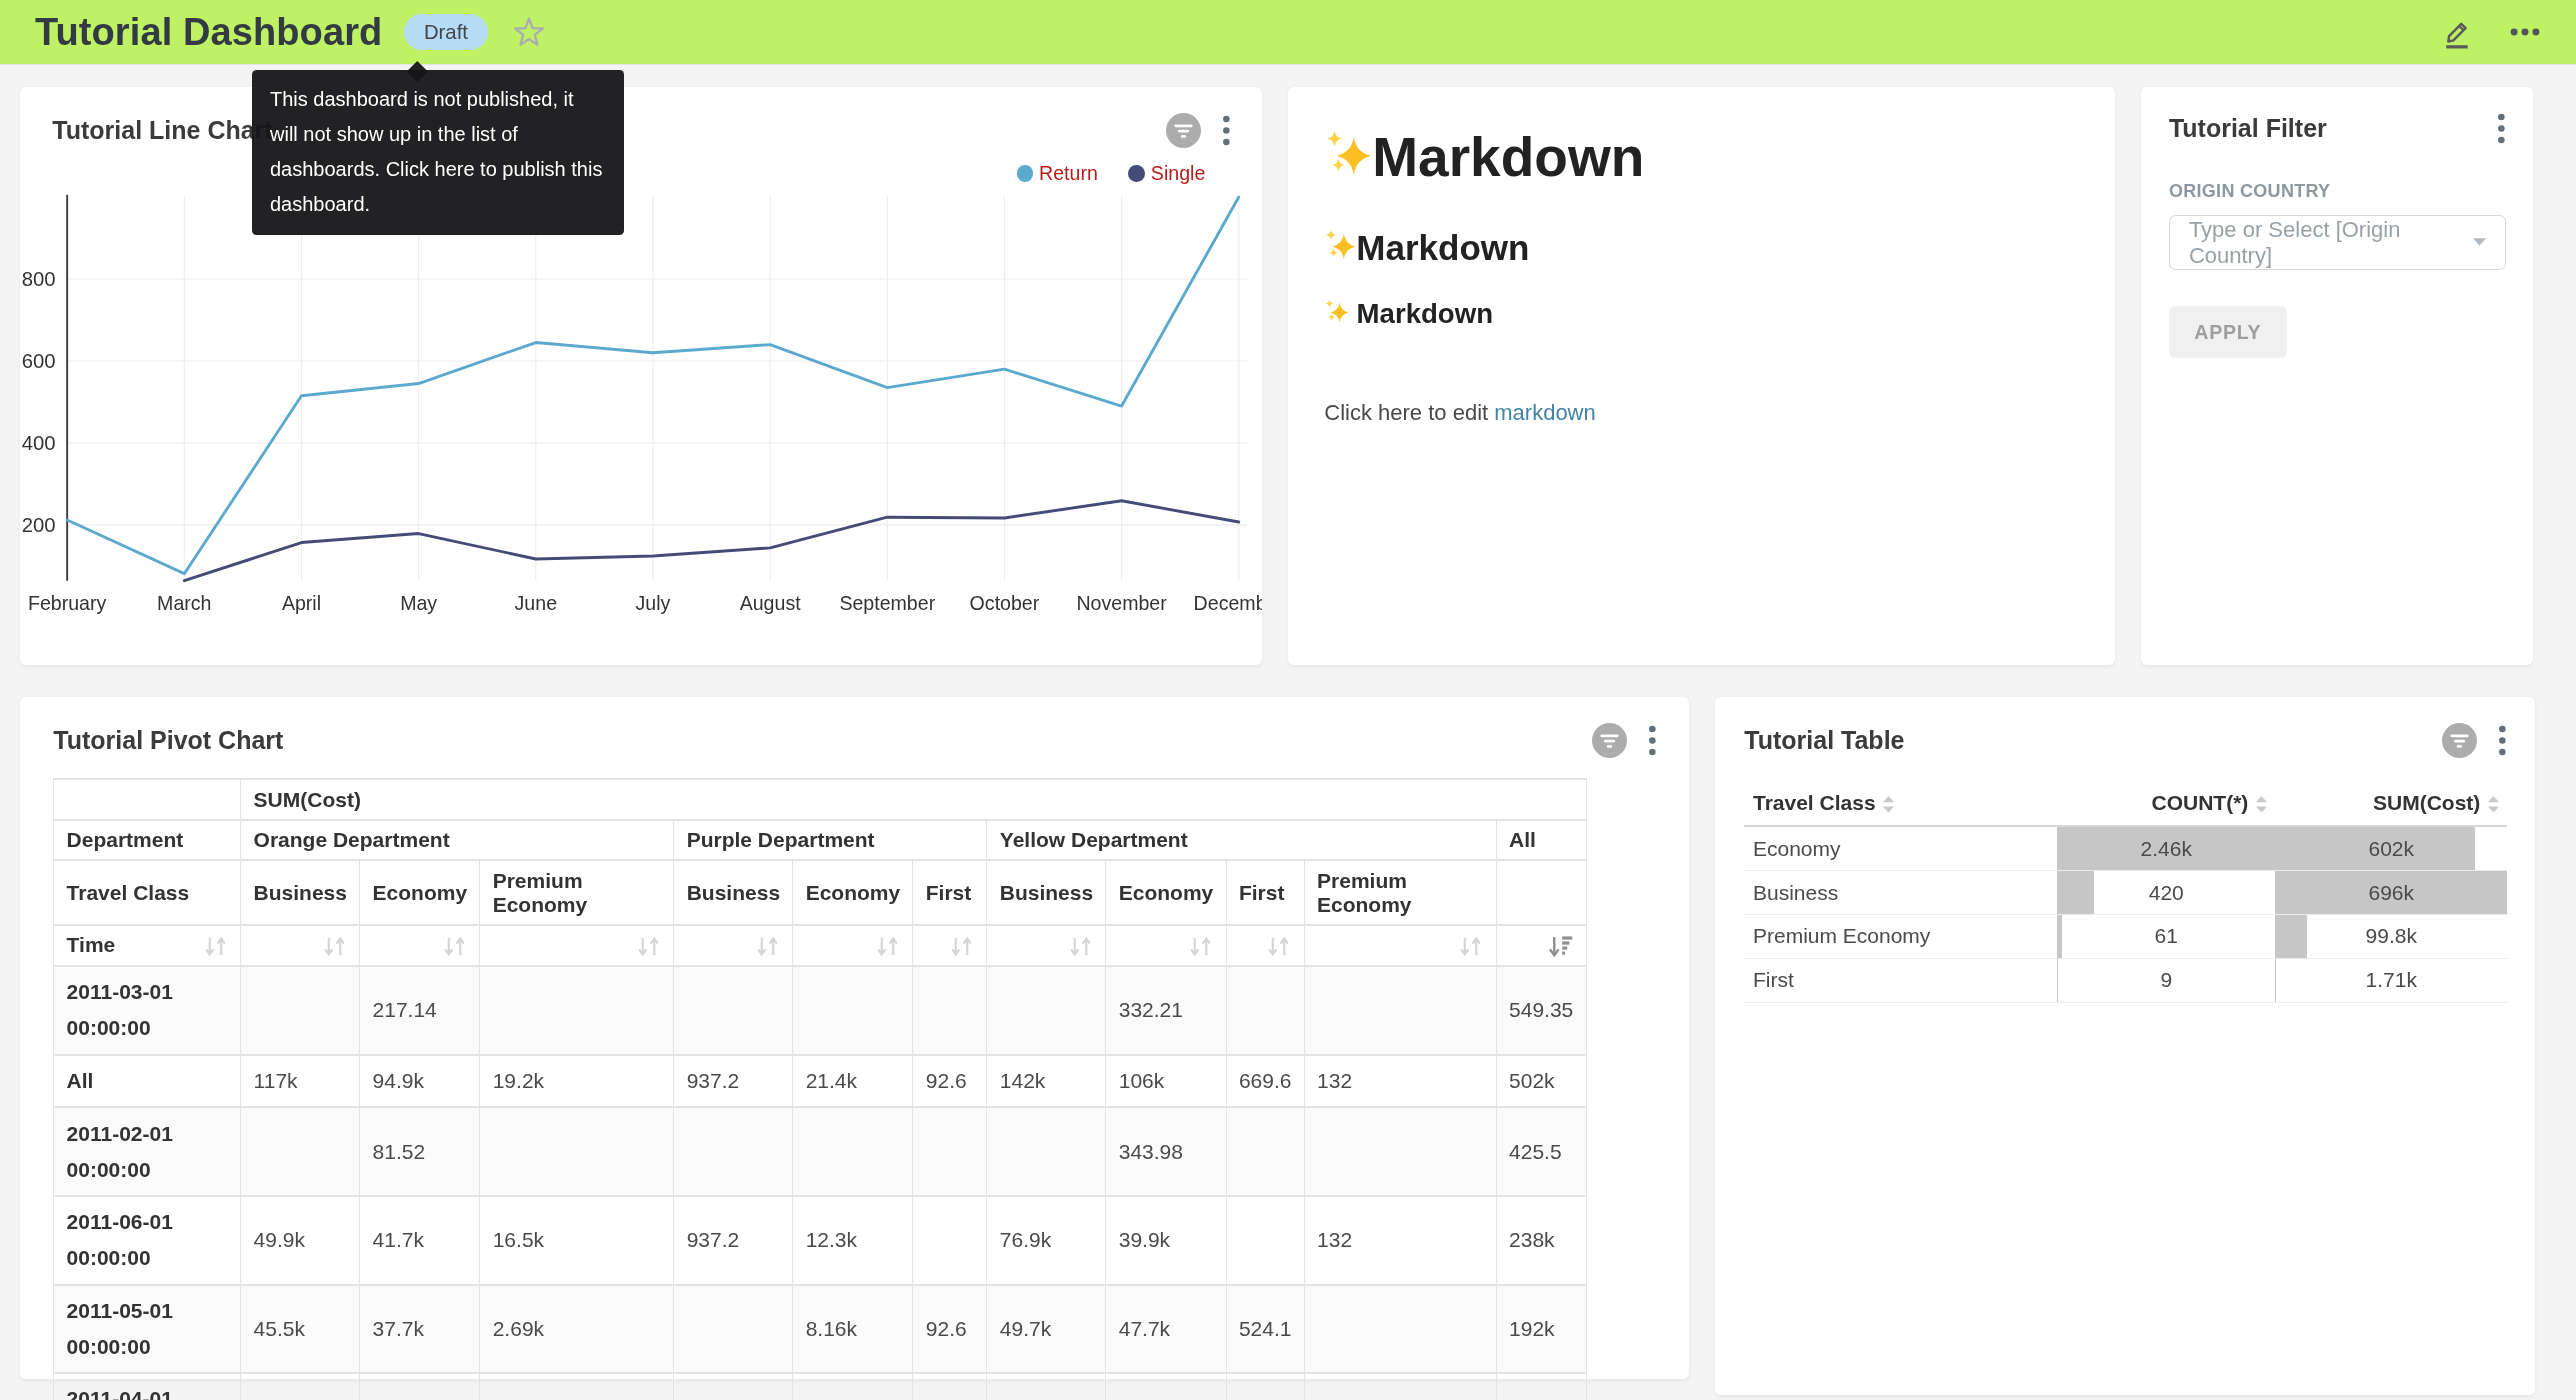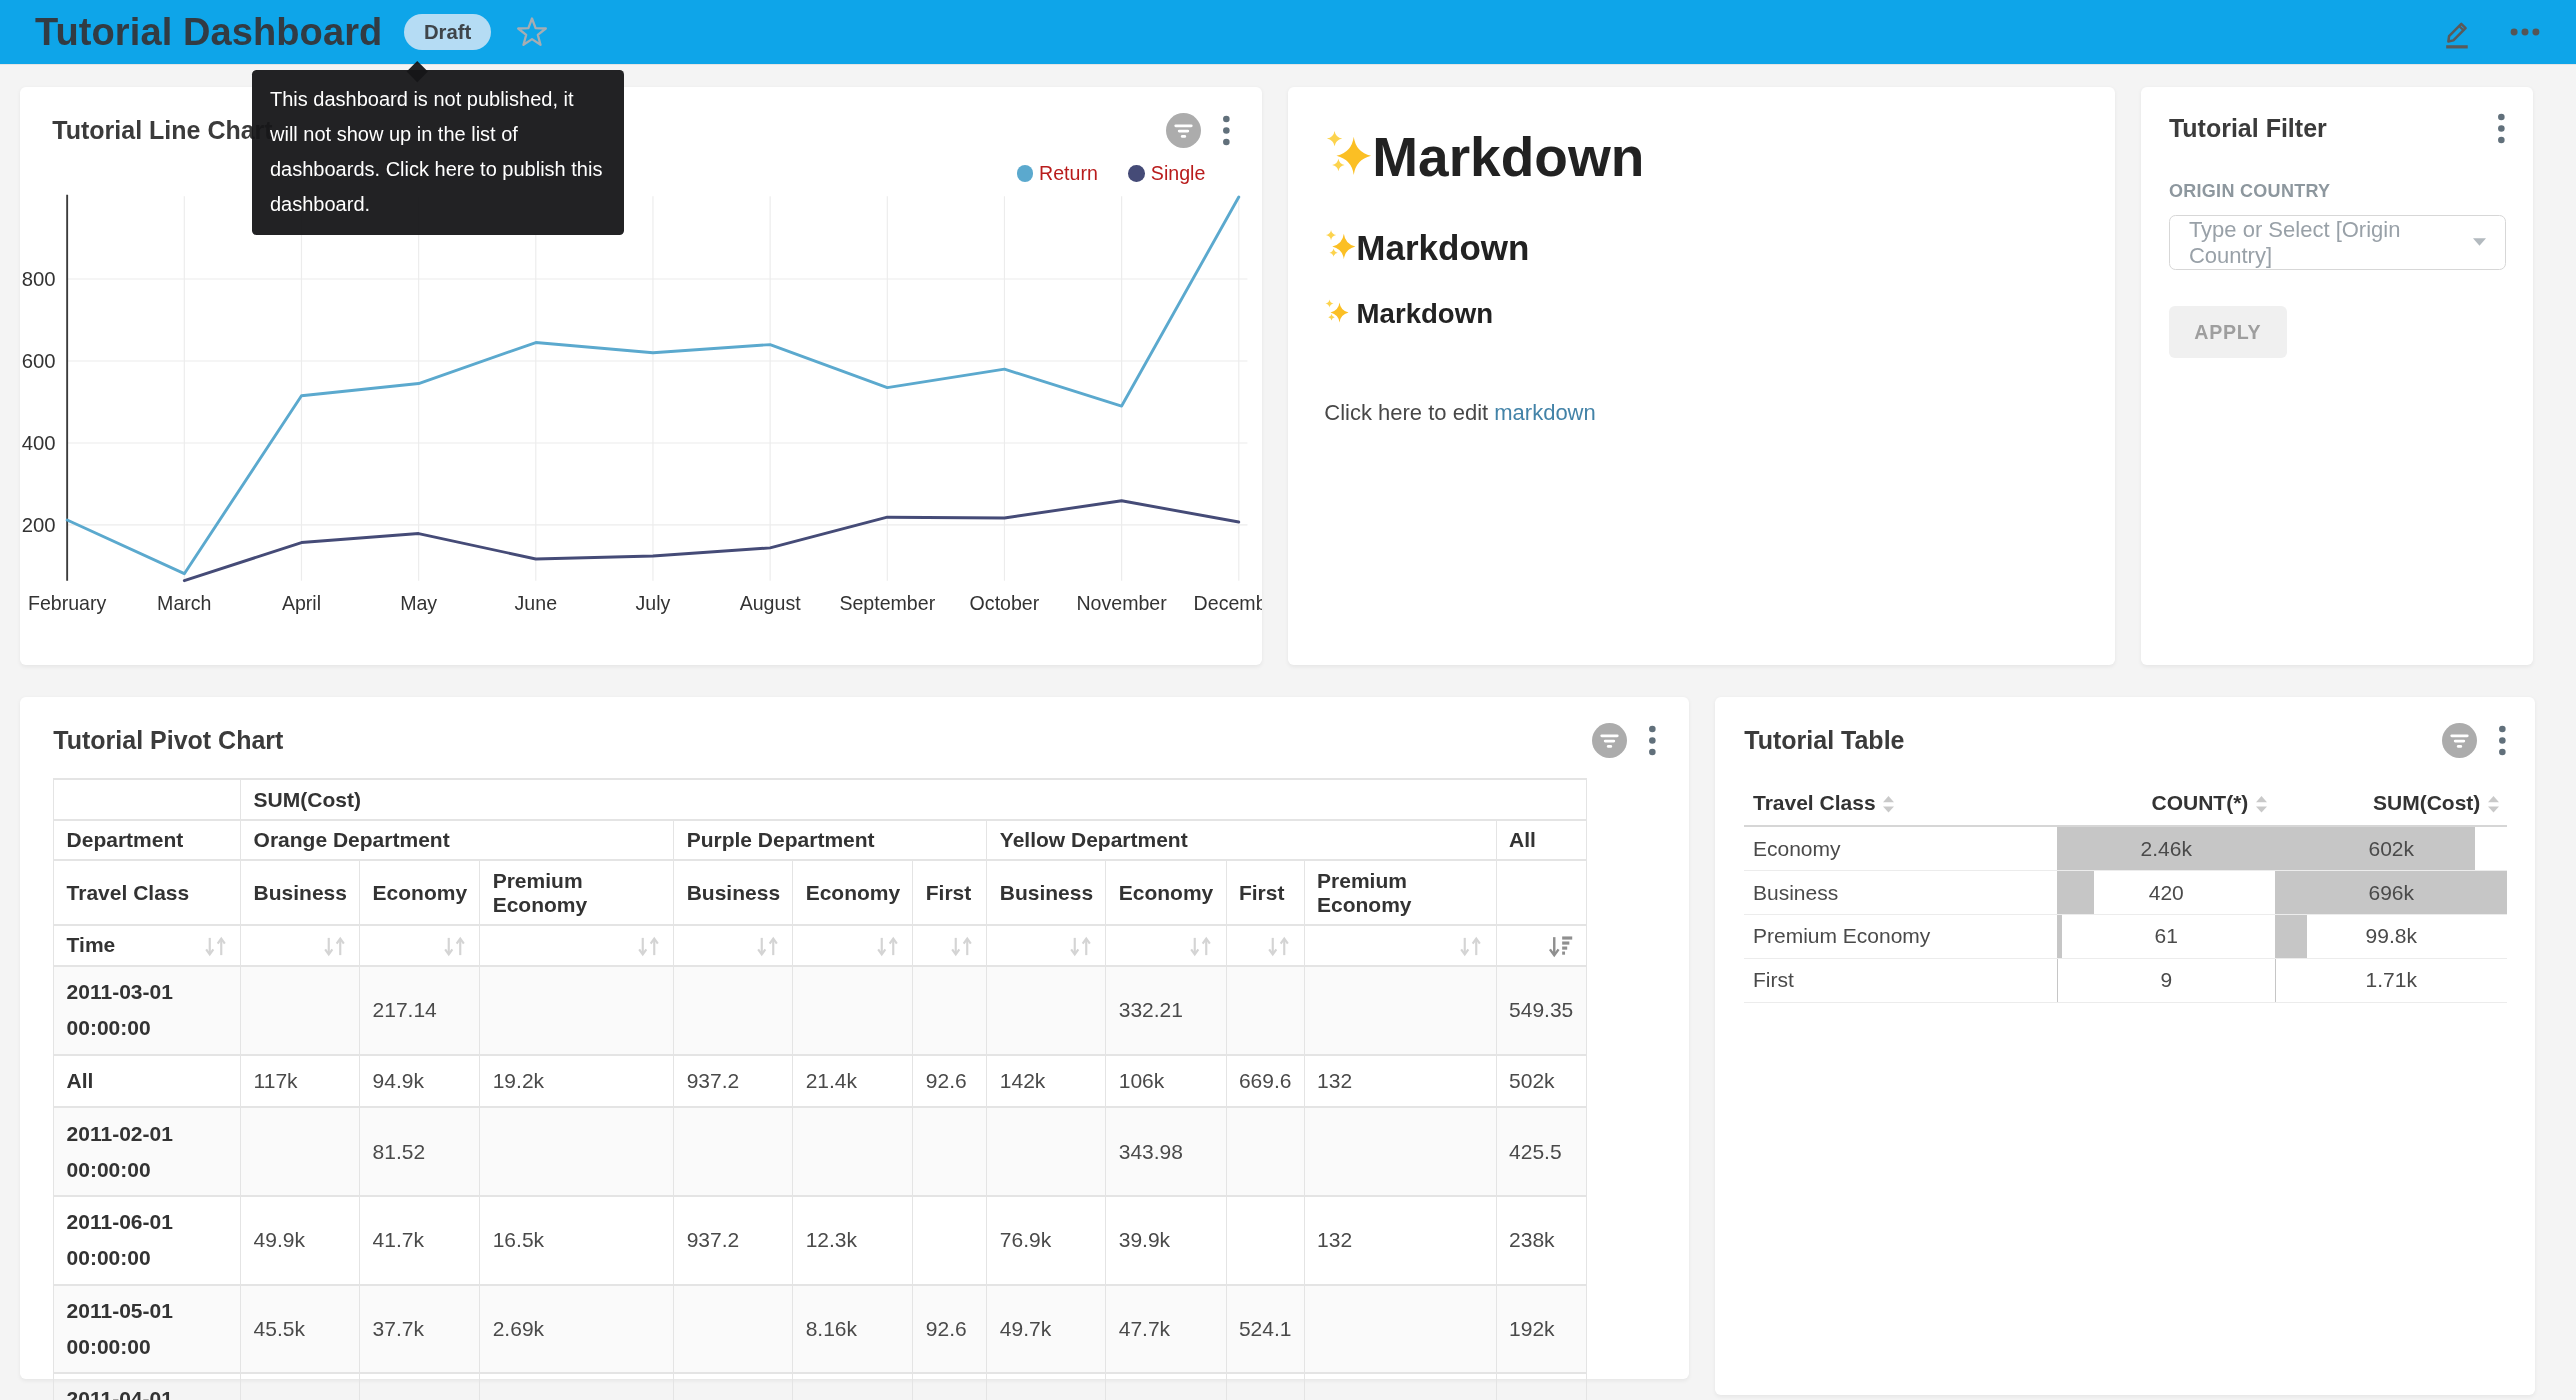--- a/index.html
+++ b/index.html
@@ -6,21 +6,21 @@
   html,body { width:2576px; height:1400px; }
   body {
     background:#f4f4f4;
     font-family:"Liberation Sans", sans-serif;
     color:#333;
     position:relative;
     overflow:hidden;
   }
   
   .app-header {
-    height:65px; background:#0ea5e9; border-bottom:0.7px solid #e4e4e4;
+    height:65px; background:#bef264; border-bottom:0.7px solid #e4e4e4;
     display:flex; align-items:center; padding:0 35px; position:relative; z-index:5;
   }
   .page-title { font-size:38px; font-weight:700; color:#323b43; letter-spacing:0.1px; }
   .draft-pill {
     margin-left:22px; background:#b5dcf4; border-radius:25px;
     padding:6.5px 19.6px; font-size:20.3px; color:#3f454a;
   }
   .fav-star { margin-left:25px; display:flex; align-items:center; }
   .header-actions { margin-left:auto; display:flex; align-items:center; gap:38px; }
   .icon-btn { display:flex; align-items:center; justify-content:center; cursor:pointer; }
@@ -109,21 +109,21 @@
     font-size:21px; color:#4a4a4a; text-align:center; padding:9.4px 8.7px;
     border-bottom:1.5px solid #ececec; height:41px;
   }
   .t2 td:first-child { text-align:left; }
 </style>
 </head>
 <body>
 
 <header class="app-header">
   <span class="page-title">Tutorial Dashboard</span>
-  <span class="draft-pill" style="background: rgb(181, 220, 244); font-weight: bold;">Draft</span>
+  <span class="draft-pill" style="background: rgb(181, 220, 244);">Draft</span>
   <span class="fav-star icon-btn">
     <svg width="32" height="30.5" viewBox="0 0 40 40">
       <polygon points="20,2 24.7,14.5 38.1,15.1 27.6,23.5 31.2,36.4 20,29 8.8,36.4 12.4,23.5 1.9,15.1 15.3,14.5" fill="none" stroke="#a7adb3" stroke-width="3" stroke-linejoin="round"></polygon>
     </svg>
   </span>
   <div class="header-actions">
     <span class="icon-btn">
       <svg width="30.5" height="33" viewBox="0 0 42 46">
         <path d="M11 28 L28 11 L34 17 L17 34 L10 35.5 Z" fill="none" stroke="#5a5a5a" stroke-width="3.5" stroke-linejoin="round"></path>
         <path d="M25 14 L31 20" stroke="#5a5a5a" stroke-width="3"></path>

